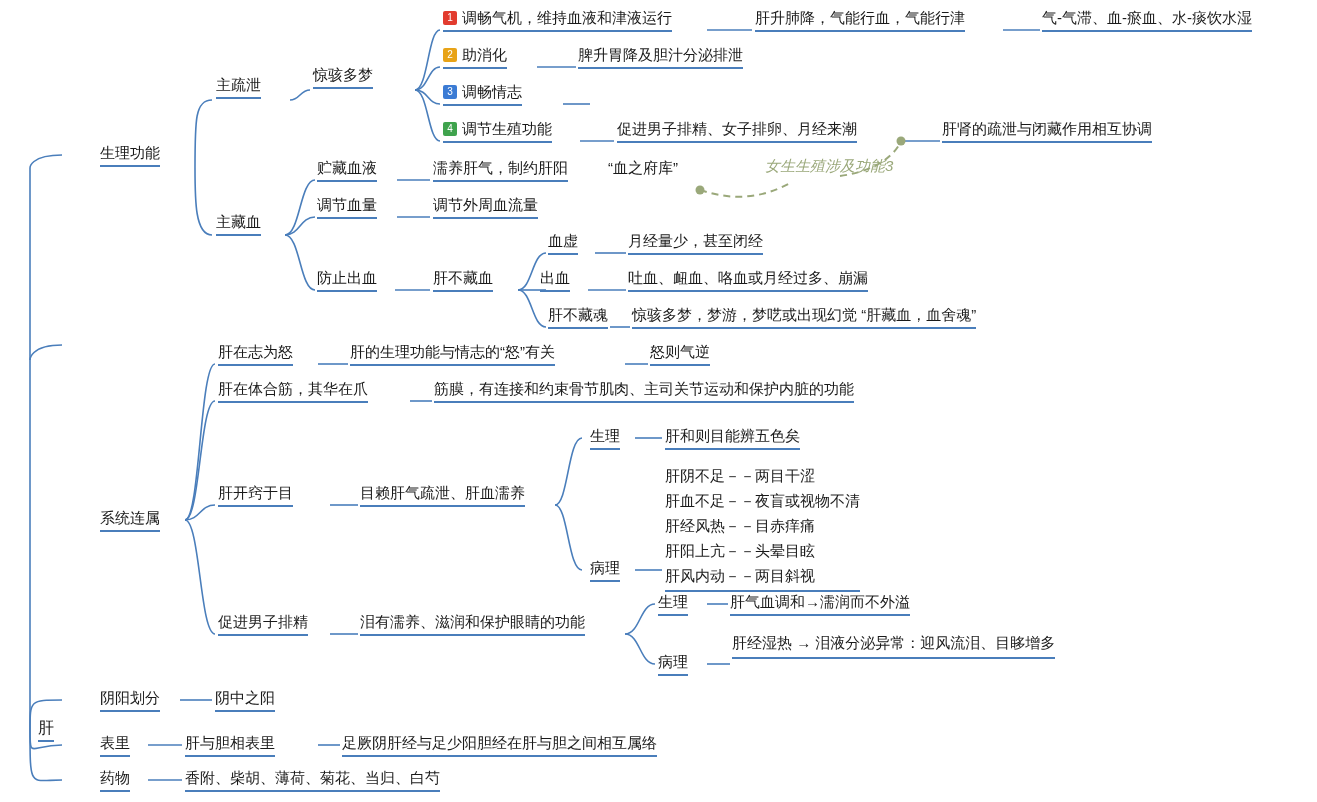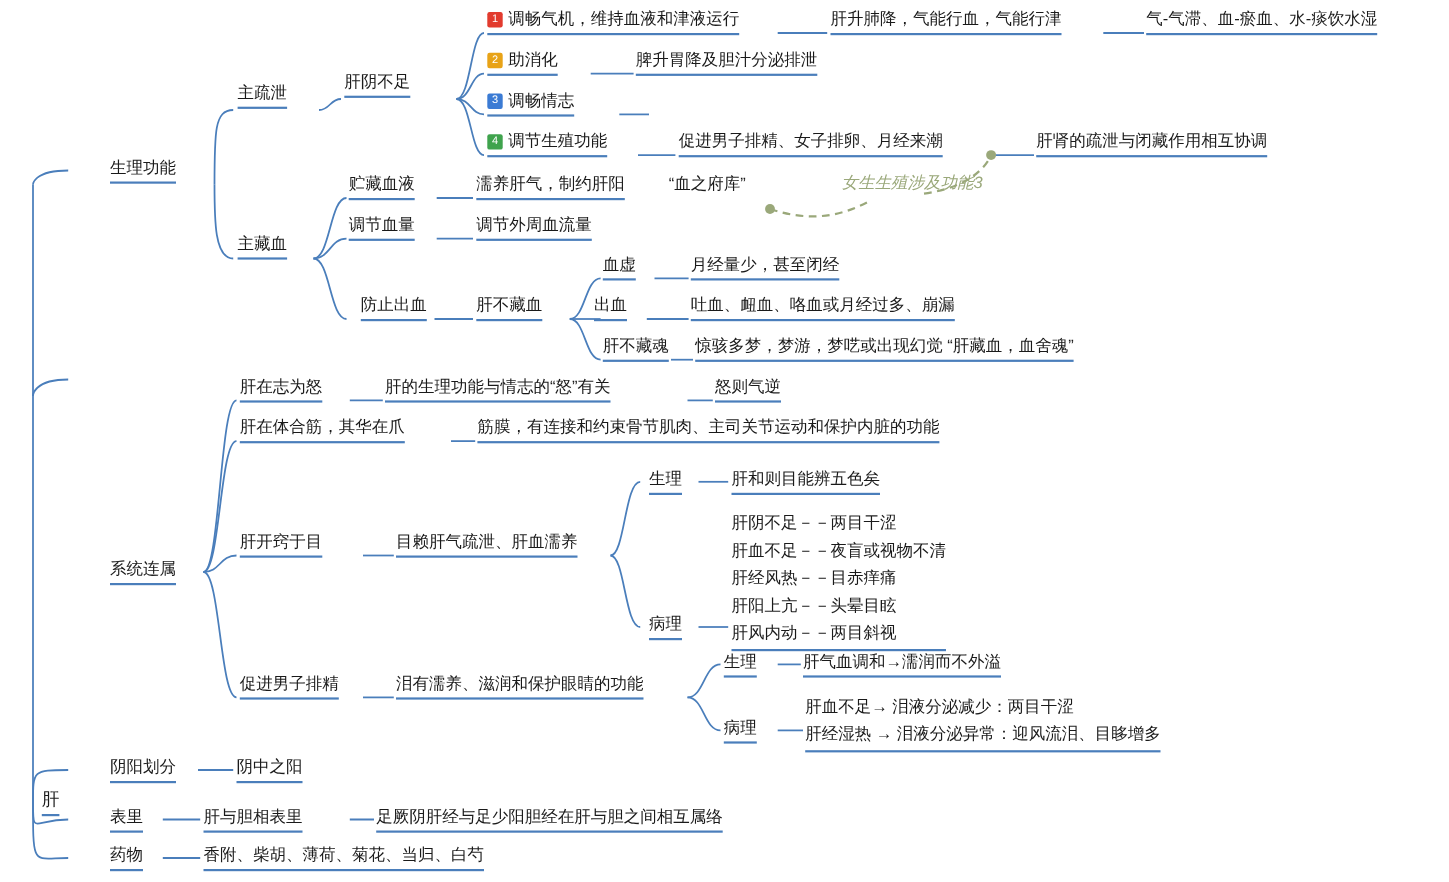--- a/index.html
+++ b/index.html
@@ -141,21 +141,21 @@
 
   <div class="node root underline" style="left:38px; top:718px;"><span>肝</span></div>
 
   <div class="node underline" style="left:100px; top:143px;"><span>生理功能</span></div>
   <div class="node underline" style="left:100px; top:508px;"><span>系统连属</span></div>
   <div class="node underline" style="left:100px; top:688px;"><span>阴阳划分</span></div>
   <div class="node underline" style="left:100px; top:733px;"><span>表里</span></div>
   <div class="node underline" style="left:100px; top:768px;"><span>药物</span></div>
 
   <div class="node underline" style="left:216px; top:75px;"><span>主疏泄</span></div>
-  <div class="node underline" style="left:313px; top:65px;"><span>肝阴不足</span></div>
+  <div class="node underline" style="left:313px; top:65px;"><span>惊骇多梦</span></div>
 
   <div class="node underline" style="left:443px; top:8px;"><span class="badge b1">1</span><span>调畅气机，维持血液和津液运行</span></div>
   <div class="node underline" style="left:755px; top:8px;"><span>肝升肺降，气能行血，气能行津</span></div>
   <div class="node underline" style="left:1042px; top:8px;"><span>气-气滞、血-瘀血、水-痰饮水湿</span></div>
 
   <div class="node underline" style="left:443px; top:45px;"><span class="badge b2">2</span><span>助消化</span></div>
   <div class="node underline" style="left:578px; top:45px;"><span>脾升胃降及胆汁分泌排泄</span></div>
 
   <div class="node underline" style="left:443px; top:82px;"><span class="badge b3">3</span><span>调畅情志</span></div>
 
@@ -167,21 +167,21 @@
 
   <div class="node underline" style="left:216px; top:212px;"><span>主藏血</span></div>
 
   <div class="node underline" style="left:317px; top:158px;"><span>贮藏血液</span></div>
   <div class="node underline" style="left:433px; top:158px;"><span>濡养肝气，制约肝阳</span></div>
   <div class="node" style="left:608px; top:158px;"><span>“血之府库”</span></div>
 
   <div class="node underline" style="left:317px; top:195px;"><span>调节血量</span></div>
   <div class="node underline" style="left:433px; top:195px;"><span>调节外周血流量</span></div>
 
-  <div class="node underline" style="left:328px; top:268px;"><span>防止出血</span></div>
+  <div class="node underline" style="left:317px; top:268px;"><span>防止出血</span></div>
   <div class="node underline" style="left:433px; top:268px;"><span>肝不藏血</span></div>
 
   <div class="node underline" style="left:548px; top:231px;"><span>血虚</span></div>
   <div class="node underline" style="left:628px; top:231px;"><span>月经量少，甚至闭经</span></div>
   <div class="node underline" style="left:540px; top:268px;"><span>出血</span></div>
   <div class="node underline" style="left:628px; top:268px;"><span>吐血、衄血、咯血或月经过多、崩漏</span></div>
   <div class="node underline" style="left:548px; top:305px;"><span>肝不藏魂</span></div>
   <div class="node underline" style="left:632px; top:305px;"><span>惊骇多梦，梦游，梦呓或出现幻觉 “肝藏血，血舍魂”</span></div>
 
   <div class="node underline" style="left:218px; top:342px;"><span>肝在志为怒</span></div>
@@ -207,21 +207,20 @@
   </div>
 
   <div class="node underline" style="left:218px; top:612px;"><span>促进男子排精</span></div>
   <div class="node underline" style="left:360px; top:612px;text-align:center;"><span>泪有濡养、滋润和保护眼睛的功能</span></div>
 
   <div class="node underline" style="left:658px; top:592px;"><span>生理</span></div>
   <div class="node underline" style="left:730px; top:592px;"><span>肝气血调和→濡润而不外溢</span></div>
 
   <div class="node underline" style="left:658px; top:652px;"><span>病理</span></div>
   <div class="node underline multi" style="left:732px; top:630px;">
-    <div>肝血不足→ 泪液分泌减少：两目干涩</div>
     <div>肝经湿热 → 泪液分泌异常：迎风流泪、目眵增多</div>
   </div>
 
   <div class="node underline" style="left:215px; top:688px;"><span>阴中之阳</span></div>
   <div class="node underline" style="left:185px; top:733px;"><span>肝与胆相表里</span></div>
   <div class="node underline" style="left:342px; top:733px;"><span>足厥阴肝经与足少阳胆经在肝与胆之间相互属络</span></div>
   <div class="node underline" style="left:185px; top:768px;"><span>香附、柴胡、薄荷、菊花、当归、白芍</span></div>
 
 </div>
 

